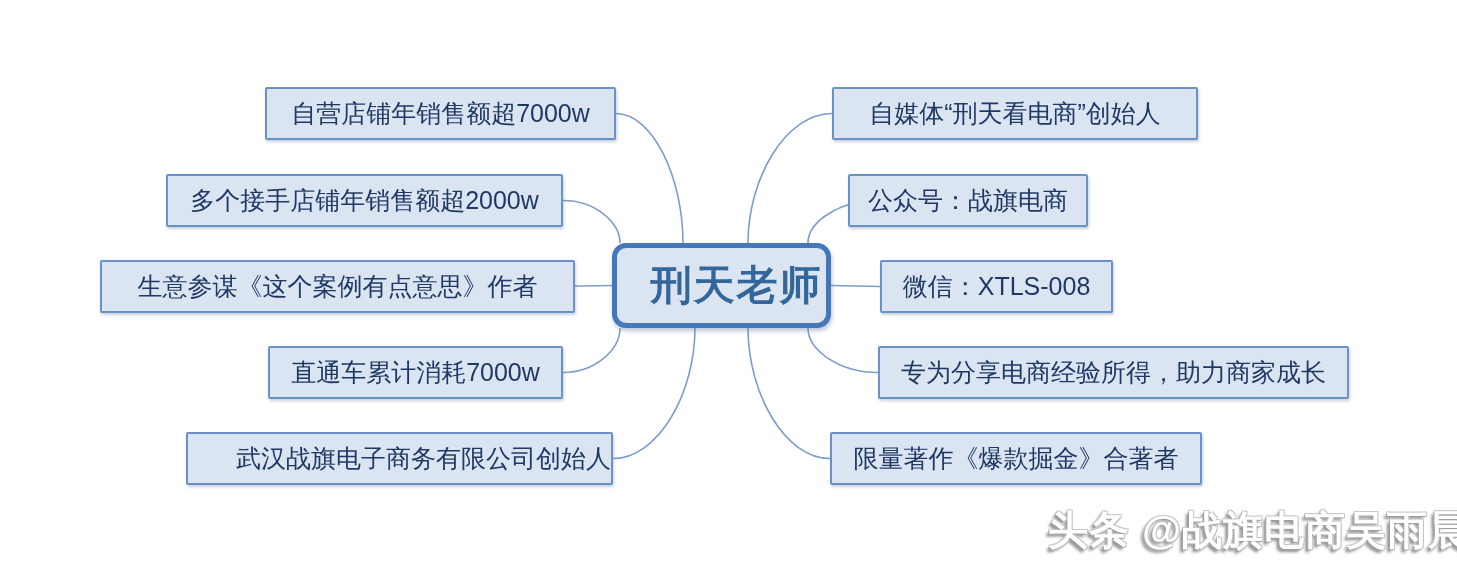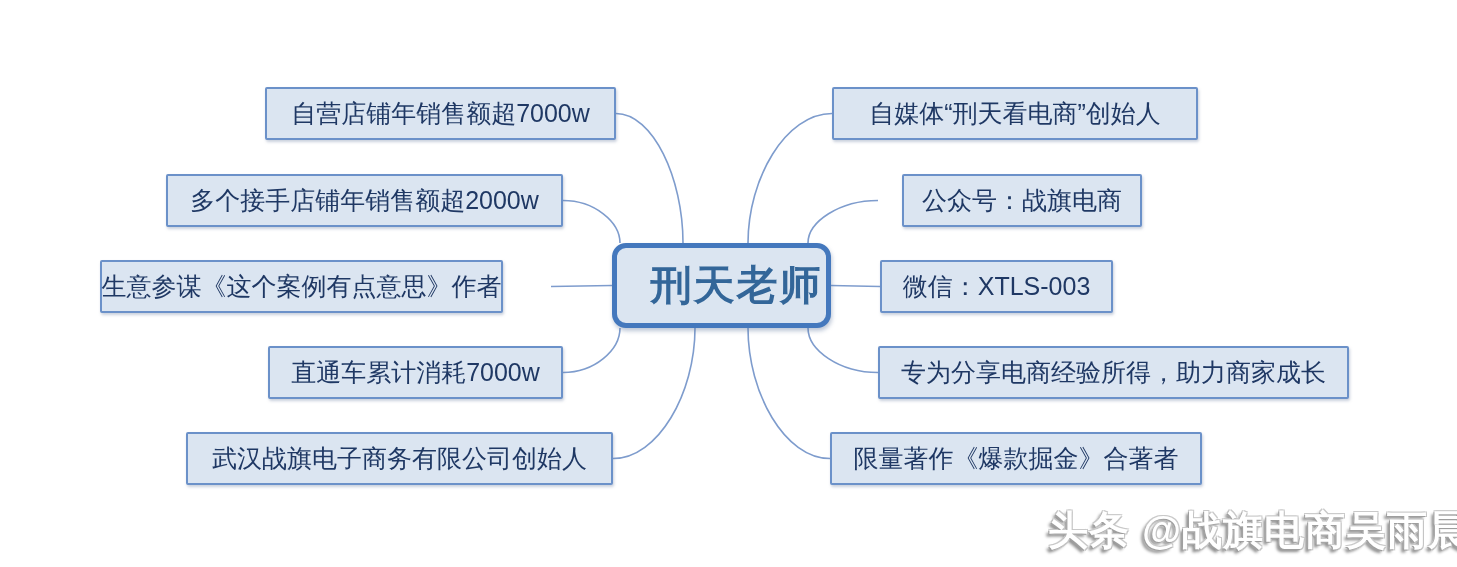--- a/index.html
+++ b/index.html
@@ -48,25 +48,25 @@
     box-shadow:1px 3px 4px rgba(90,115,155,.4);
     color:var(--central-text);
     font-size:41px;font-weight:bold;letter-spacing:2px;
     white-space:nowrap;
     cursor:default;
     padding-left:30px;
   }
   
   #L1{left:265px;top:87px;width:351px;}
   #L2{left:166px;top:174px;width:397px;}
-  #L3{left:100px;top:260px;width:403px;}
+  #L3{left:100px;top:260px;width:475px;}
   #L4{left:268px;top:346px;width:295px;}
-  #L5{left:186px;top:432px;width:427px;}
+  #L5{left:186px;top:432px;width:427px;justify-content:flex-end;}
   #R1{left:832px;top:87px;width:366px;}
-  #R2{left:902px;top:174px;width:240px;}
+  #R2{left:848px;top:174px;width:240px;}
   #R3{left:880px;top:260px;width:233px;}
   #R4{left:878px;top:346px;width:471px;}
   #R5{left:830px;top:432px;width:372px;}
   .watermark{
     position:absolute;
     left:1048px;top:503px;
     font-size:40px;font-weight:bold;letter-spacing:1px;
     color:#ffffff;
     white-space:nowrap;
     text-shadow:
@@ -115,21 +115,21 @@
     <span>刑天老师</span>
   </div>
 
   <div class="branch" id="R1">
     <span>自媒体“刑天看电商”创始人</span>
   </div>
   <div class="branch" id="R2">
     <span>公众号：战旗电商</span>
   </div>
   <div class="branch" id="R3">
-    <span>微信：XTLS-003</span>
+    <span>微信：XTLS-008</span>
   </div>
   <div class="branch" id="R4">
     <span>专为分享电商经验所得，助力商家成长</span>
   </div>
   <div class="branch" id="R5">
     <span>限量著作《爆款掘金》合著者</span>
   </div>
 
   <div class="watermark">头条 @战旗电商吴雨晨</div>
 </div>

